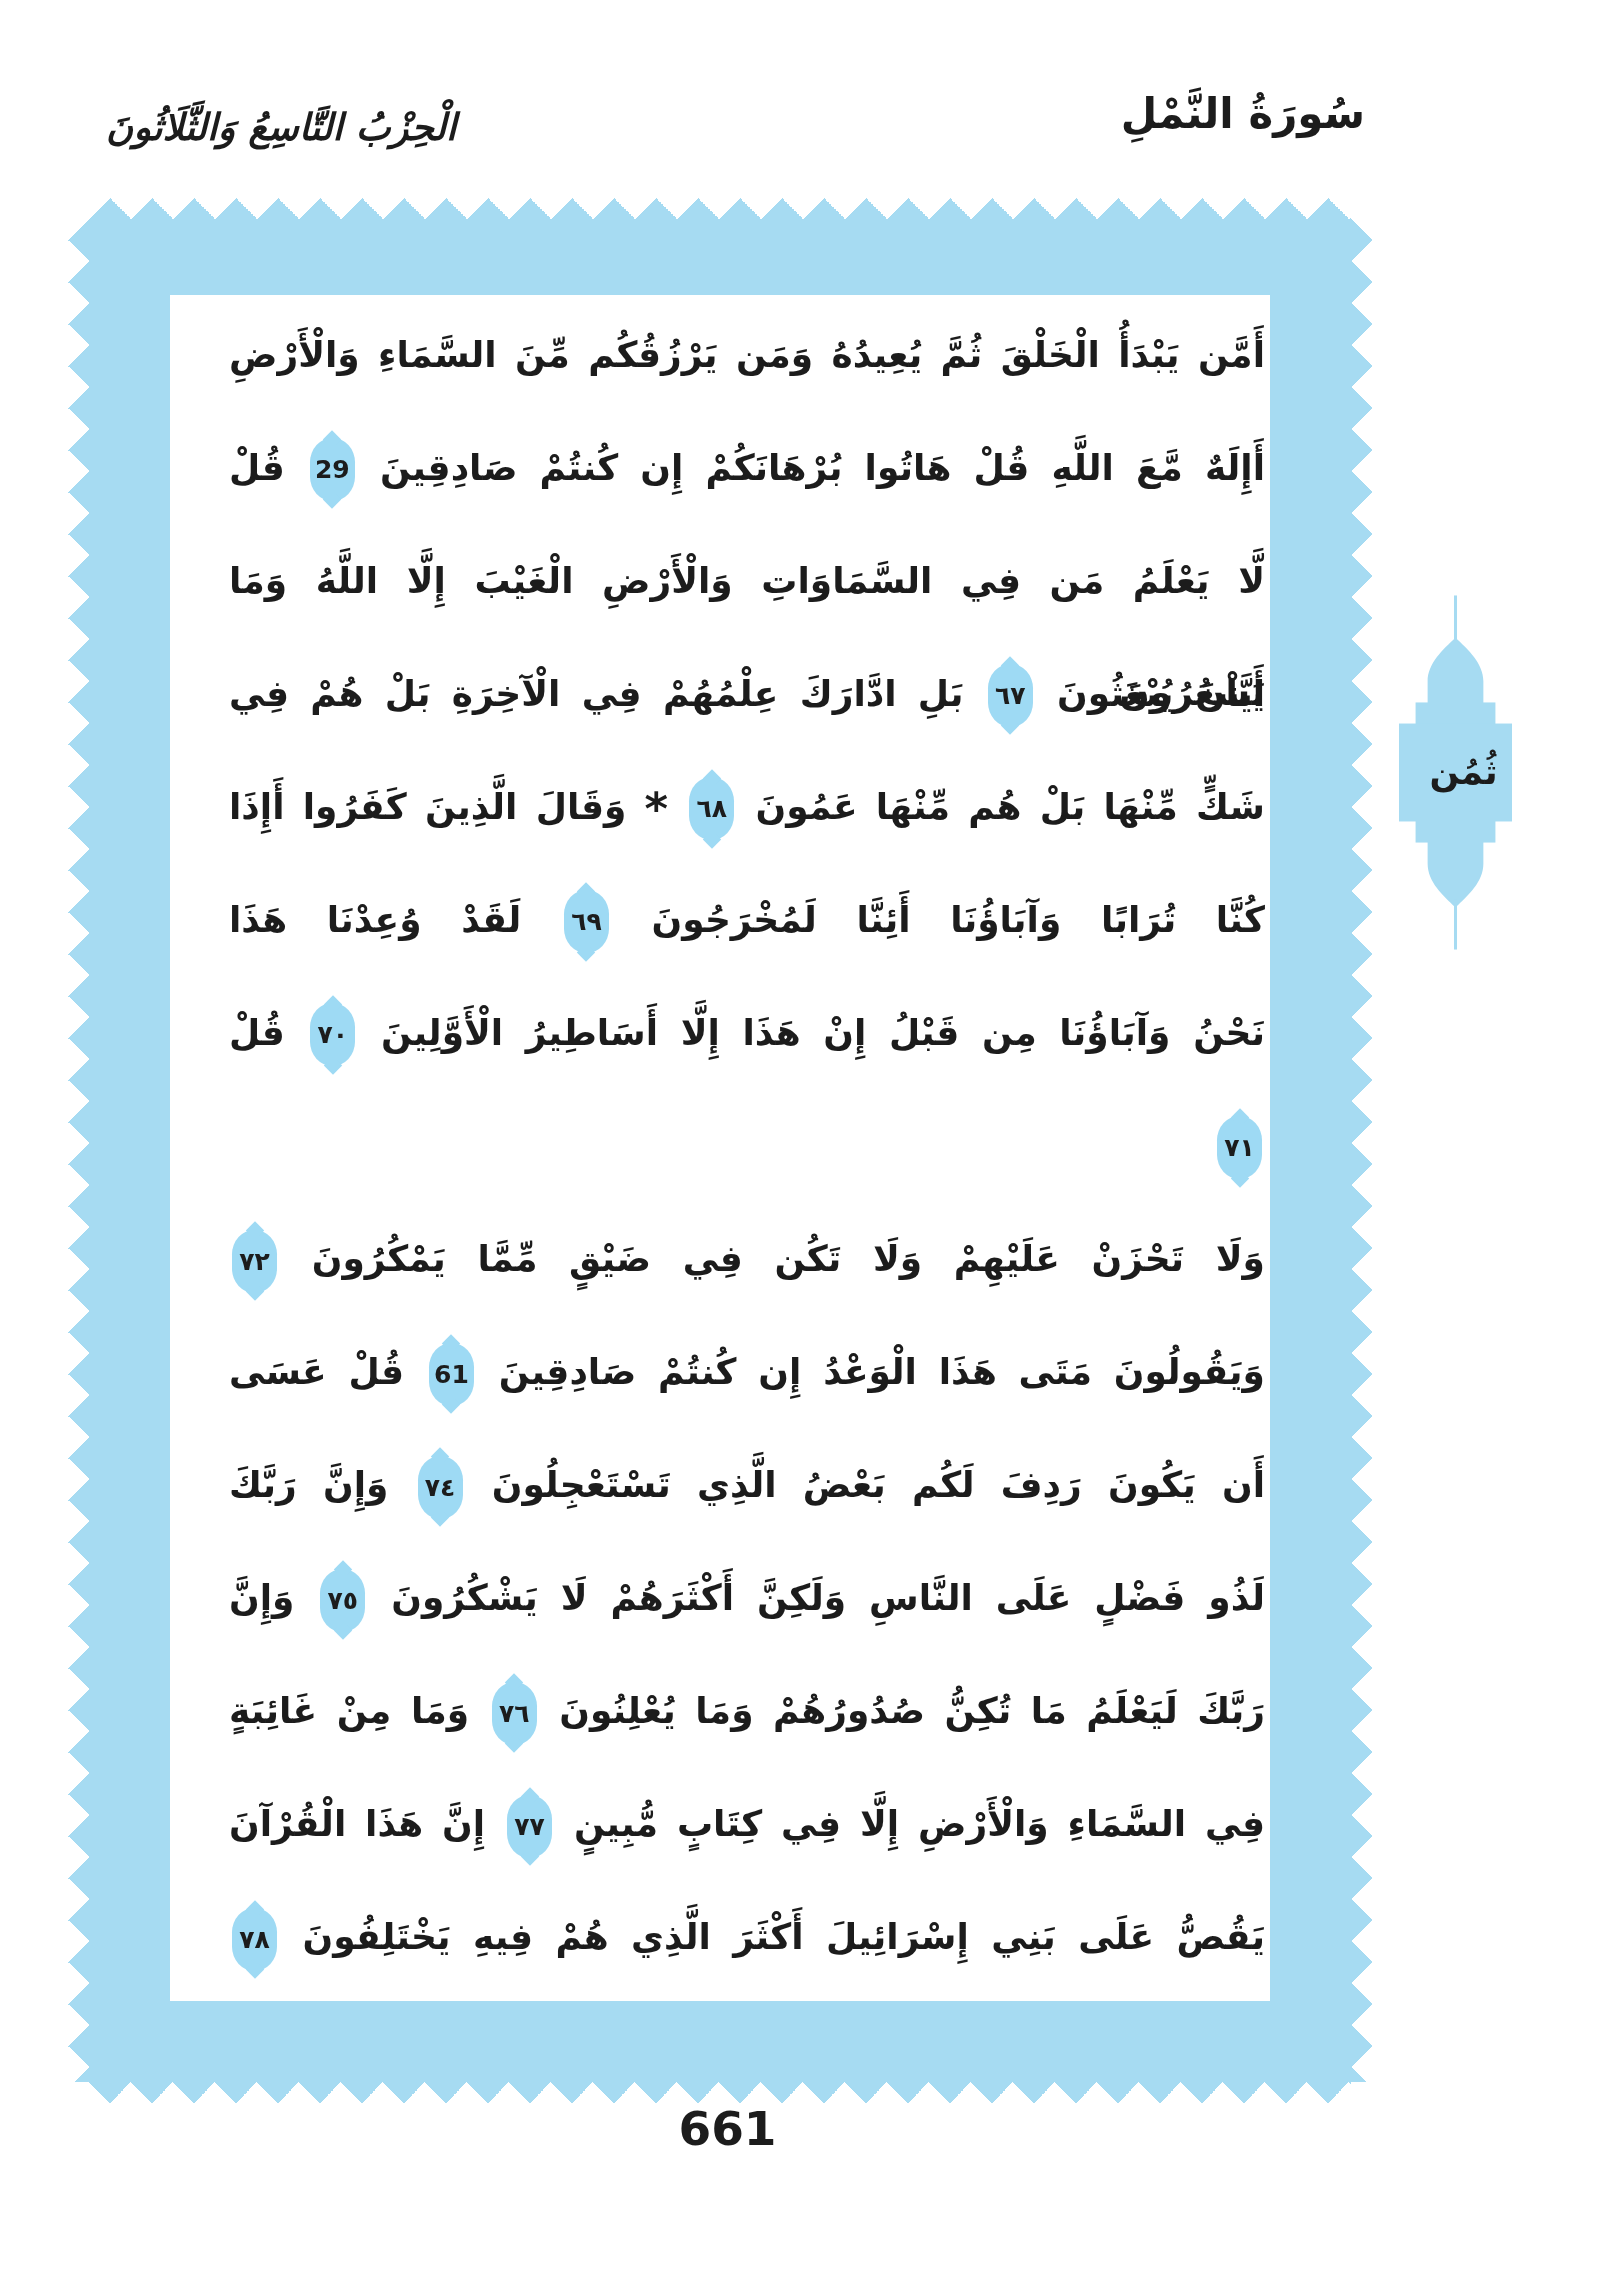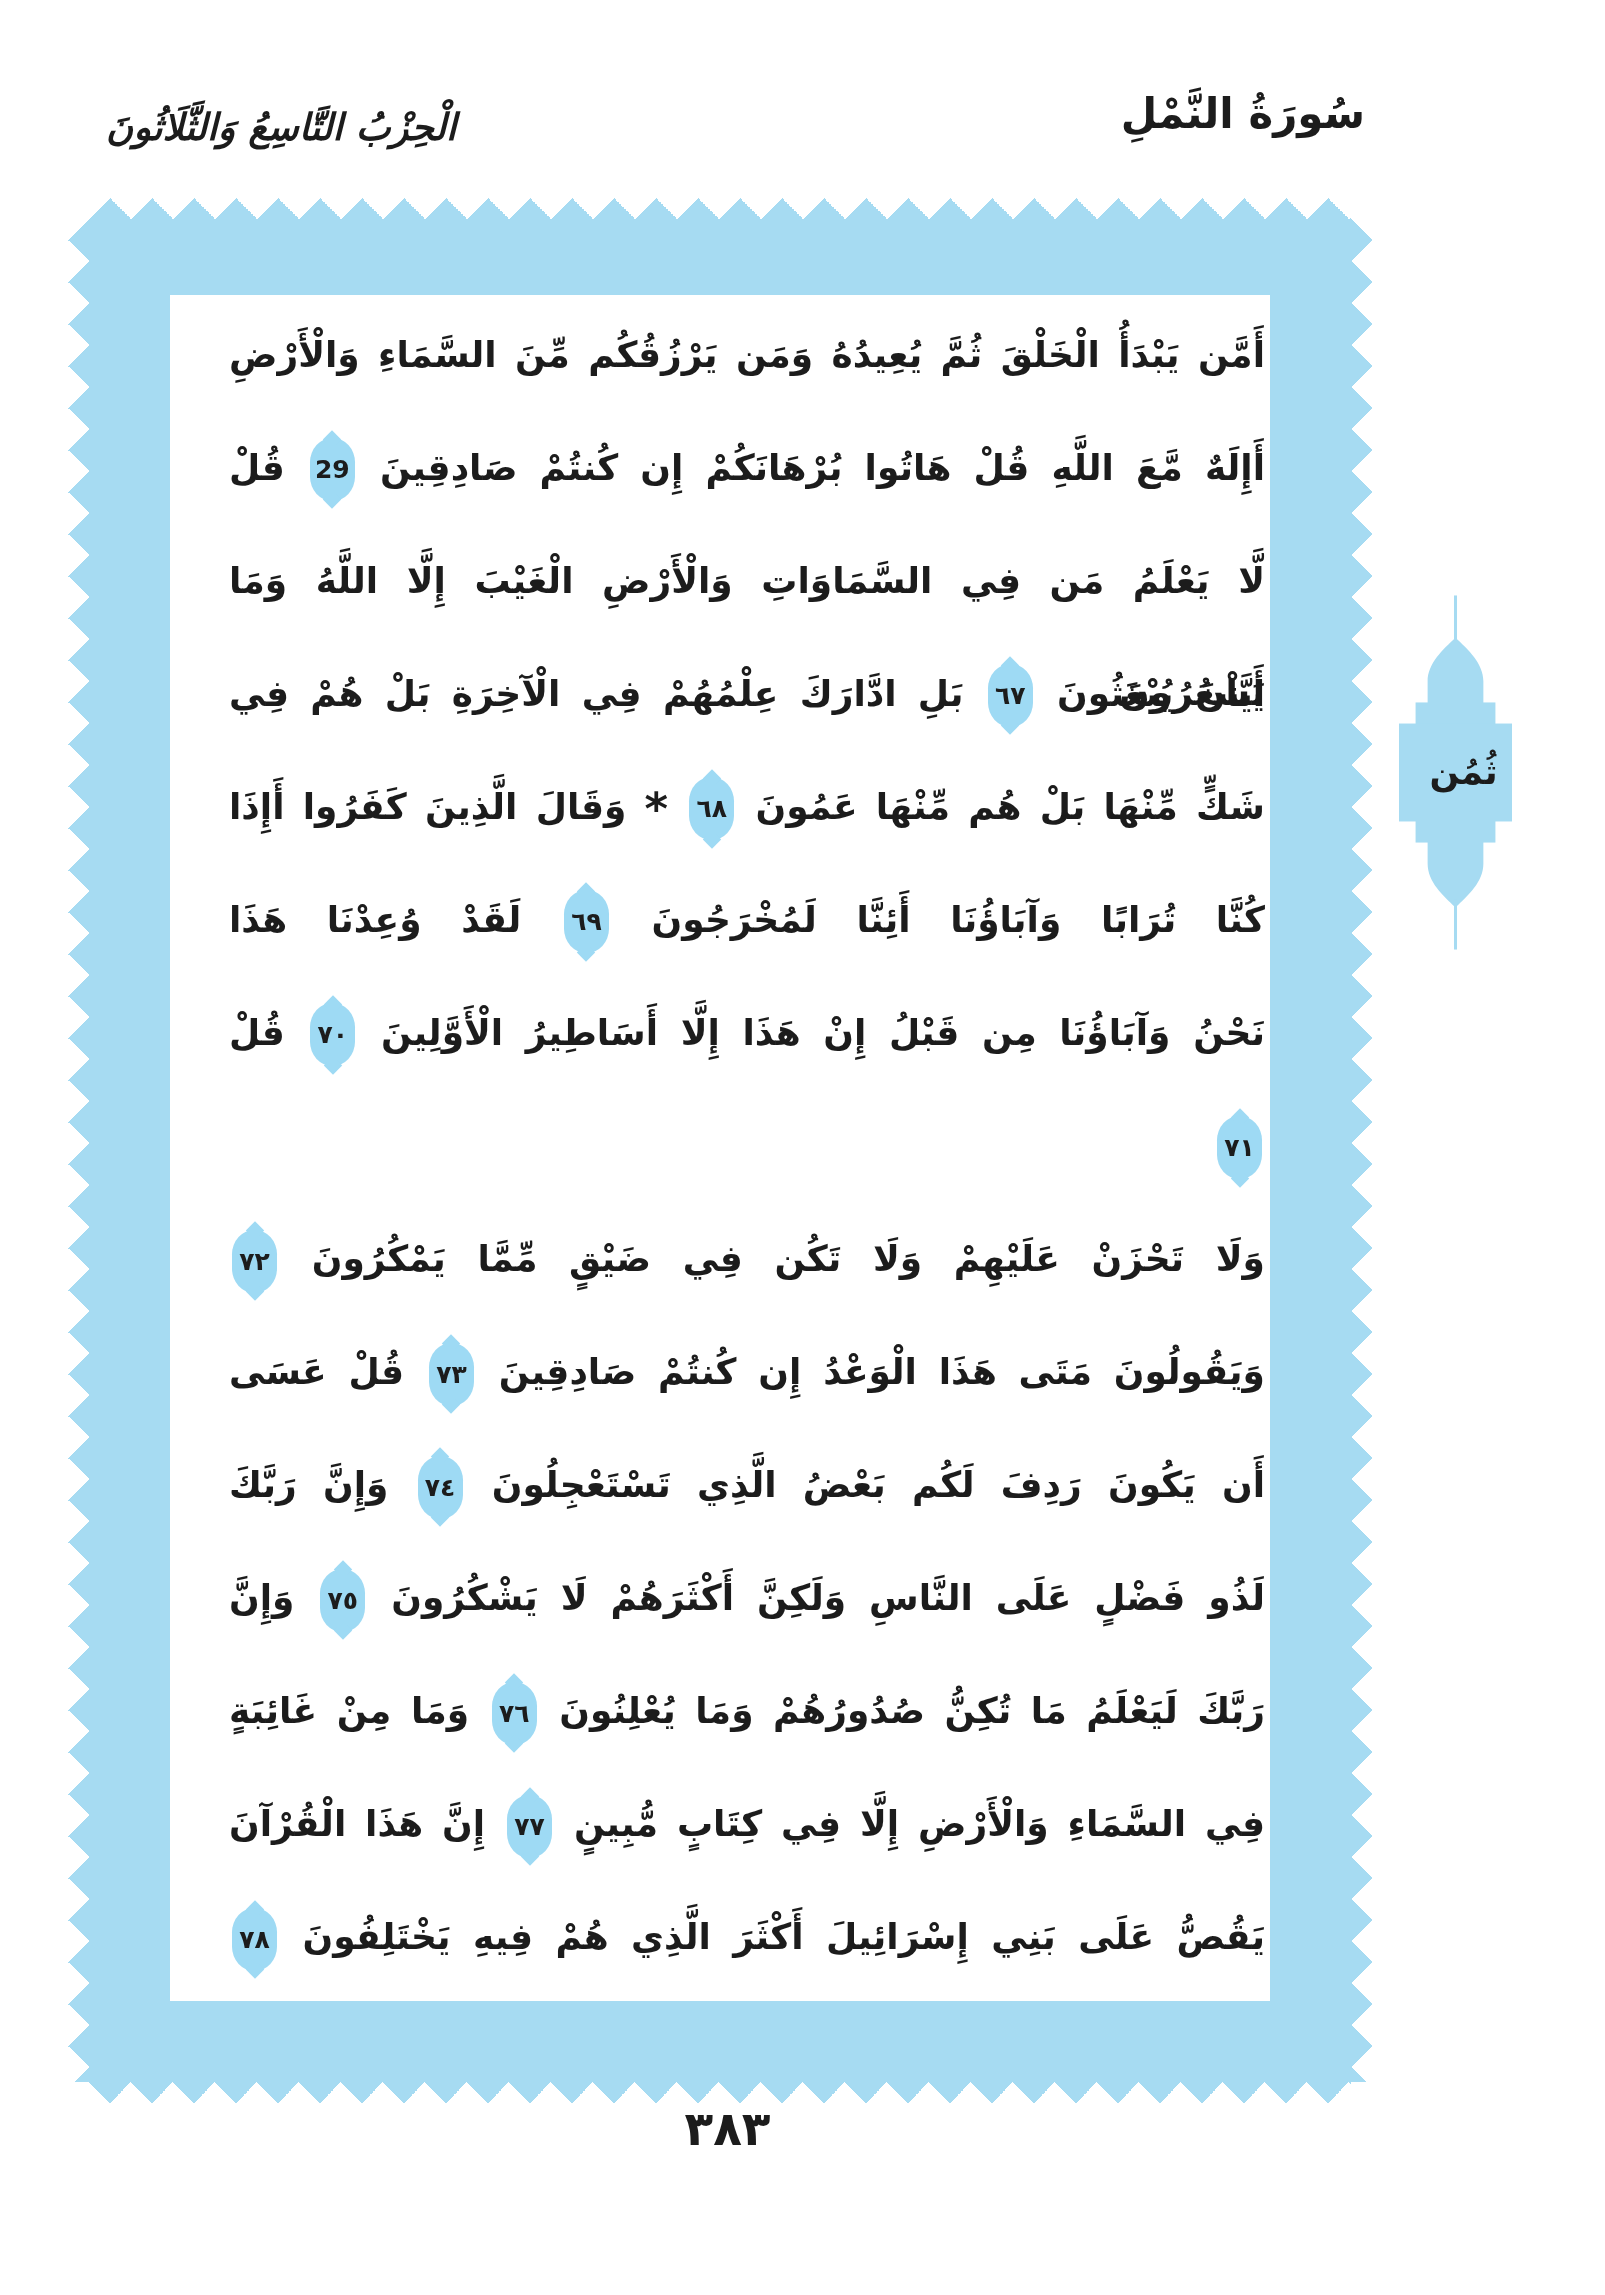--- a/index.html
+++ b/index.html
@@ -97,35 +97,35 @@
 <div class="text-area">
     <div class="ayah-line"><span class="ayah-text">أَمَّن يَبْدَأُ الْخَلْقَ ثُمَّ يُعِيدُهُ وَمَن يَرْزُقُكُم مِّنَ السَّمَاءِ وَالْأَرْضِ</span></div>
     <div class="ayah-line"><span class="ayah-text">أَإِلَهٌ مَّعَ اللَّهِ قُلْ هَاتُوا بُرْهَانَكُمْ إِن كُنتُمْ صَادِقِينَ</span> <span class="ayah-marker"><span class="ayah-number">29</span></span> <span class="ayah-text">قُلْ</span></div>
     <div class="ayah-line"><span class="ayah-text">لَّا يَعْلَمُ مَن فِي السَّمَاوَاتِ وَالْأَرْضِ الْغَيْبَ إِلَّا اللَّهُ وَمَا يَشْعُرُونَ</span></div>
     <div class="ayah-line"><span class="ayah-text">أَيَّانَ يُبْعَثُونَ</span> <span class="ayah-marker"><span class="ayah-number">٦٧</span></span> <span class="ayah-text">بَلِ ادَّارَكَ عِلْمُهُمْ فِي الْآخِرَةِ بَلْ هُمْ فِي</span></div>
     <div class="ayah-line"><span class="ayah-text">شَكٍّ مِّنْهَا بَلْ هُم مِّنْهَا عَمُونَ</span> <span class="ayah-marker"><span class="ayah-number">٦٨</span></span> <span class="hizb-star">*</span> <span class="ayah-text">وَقَالَ الَّذِينَ كَفَرُوا أَإِذَا</span></div>
     <div class="ayah-line"><span class="ayah-text">كُنَّا تُرَابًا وَآبَاؤُنَا أَئِنَّا لَمُخْرَجُونَ</span> <span class="ayah-marker"><span class="ayah-number">٦٩</span></span> <span class="ayah-text">لَقَدْ وُعِدْنَا هَذَا</span></div>
     <div class="ayah-line"><span class="ayah-text">نَحْنُ وَآبَاؤُنَا مِن قَبْلُ إِنْ هَذَا إِلَّا أَسَاطِيرُ الْأَوَّلِينَ</span> <span class="ayah-marker"><span class="ayah-number">٧٠</span></span> <span class="ayah-text">قُلْ</span></div>
     <div class="ayah-line"> <span class="ayah-marker"><span class="ayah-number">٧١</span></span></div>
     <div class="ayah-line"><span class="ayah-text">وَلَا تَحْزَنْ عَلَيْهِمْ وَلَا تَكُن فِي ضَيْقٍ مِّمَّا يَمْكُرُونَ</span> <span class="ayah-marker"><span class="ayah-number">٧٢</span></span></div>
-    <div class="ayah-line"><span class="ayah-text">وَيَقُولُونَ مَتَى هَذَا الْوَعْدُ إِن كُنتُمْ صَادِقِينَ</span> <span class="ayah-marker"><span class="ayah-number">٧٣</span></span> <span class="ayah-text">قُلْ عَسَى</span></div>
+    <div class="ayah-line"><span class="ayah-text">وَيَقُولُونَ مَتَى هَذَا الْوَعْدُ إِن كُنتُمْ صَادِقِينَ</span> <span class="ayah-marker"><span class="ayah-number">61</span></span> <span class="ayah-text">قُلْ عَسَى</span></div>
     <div class="ayah-line"><span class="ayah-text">أَن يَكُونَ رَدِفَ لَكُم بَعْضُ الَّذِي تَسْتَعْجِلُونَ</span> <span class="ayah-marker"><span class="ayah-number">٧٤</span></span> <span class="ayah-text">وَإِنَّ رَبَّكَ</span></div>
     <div class="ayah-line"><span class="ayah-text">لَذُو فَضْلٍ عَلَى النَّاسِ وَلَكِنَّ أَكْثَرَهُمْ لَا يَشْكُرُونَ</span> <span class="ayah-marker"><span class="ayah-number">٧٥</span></span> <span class="ayah-text">وَإِنَّ</span></div>
     <div class="ayah-line"><span class="ayah-text">رَبَّكَ لَيَعْلَمُ مَا تُكِنُّ صُدُورُهُمْ وَمَا يُعْلِنُونَ</span> <span class="ayah-marker"><span class="ayah-number">٧٦</span></span> <span class="ayah-text">وَمَا مِنْ غَائِبَةٍ</span></div>
     <div class="ayah-line"><span class="ayah-text">فِي السَّمَاءِ وَالْأَرْضِ إِلَّا فِي كِتَابٍ مُّبِينٍ</span> <span class="ayah-marker"><span class="ayah-number">٧٧</span></span> <span class="ayah-text">إِنَّ هَذَا الْقُرْآنَ</span></div>
     <div class="ayah-line"><span class="ayah-text">يَقُصُّ عَلَى بَنِي إِسْرَائِيلَ أَكْثَرَ الَّذِي هُمْ فِيهِ يَخْتَلِفُونَ</span> <span class="ayah-marker"><span class="ayah-number">٧٨</span></span></div>
   </div>
 
 <div class="thumn">
   <svg width="113" height="355" viewBox="0 0 150 470" fill="currentColor" xmlns="http://www.w3.org/2000/svg">
     <rect x="73" y="0" width="4" height="66"></rect>
     <path d="M75 56 C58 72 38 90 38 114 L38 144 L112 144 L112 114 C112 90 92 72 75 56 Z"></path>
     <rect x="22" y="142" width="106" height="30"></rect>
     <rect x="0" y="170" width="150" height="130"></rect>
     <rect x="22" y="298" width="106" height="30"></rect>
     <path d="M75 414 C58 398 38 380 38 356 L38 326 L112 326 L112 356 C112 380 92 398 75 414 Z"></path>
     <rect x="73" y="404" width="4" height="66"></rect>
   </svg>
   <div class="thumn-label">ثُمُن</div>
 </div>
 
-<div class="page-number">٣٨٣</div>
+<div class="page-number">661</div>
 
 
 </body></html>

